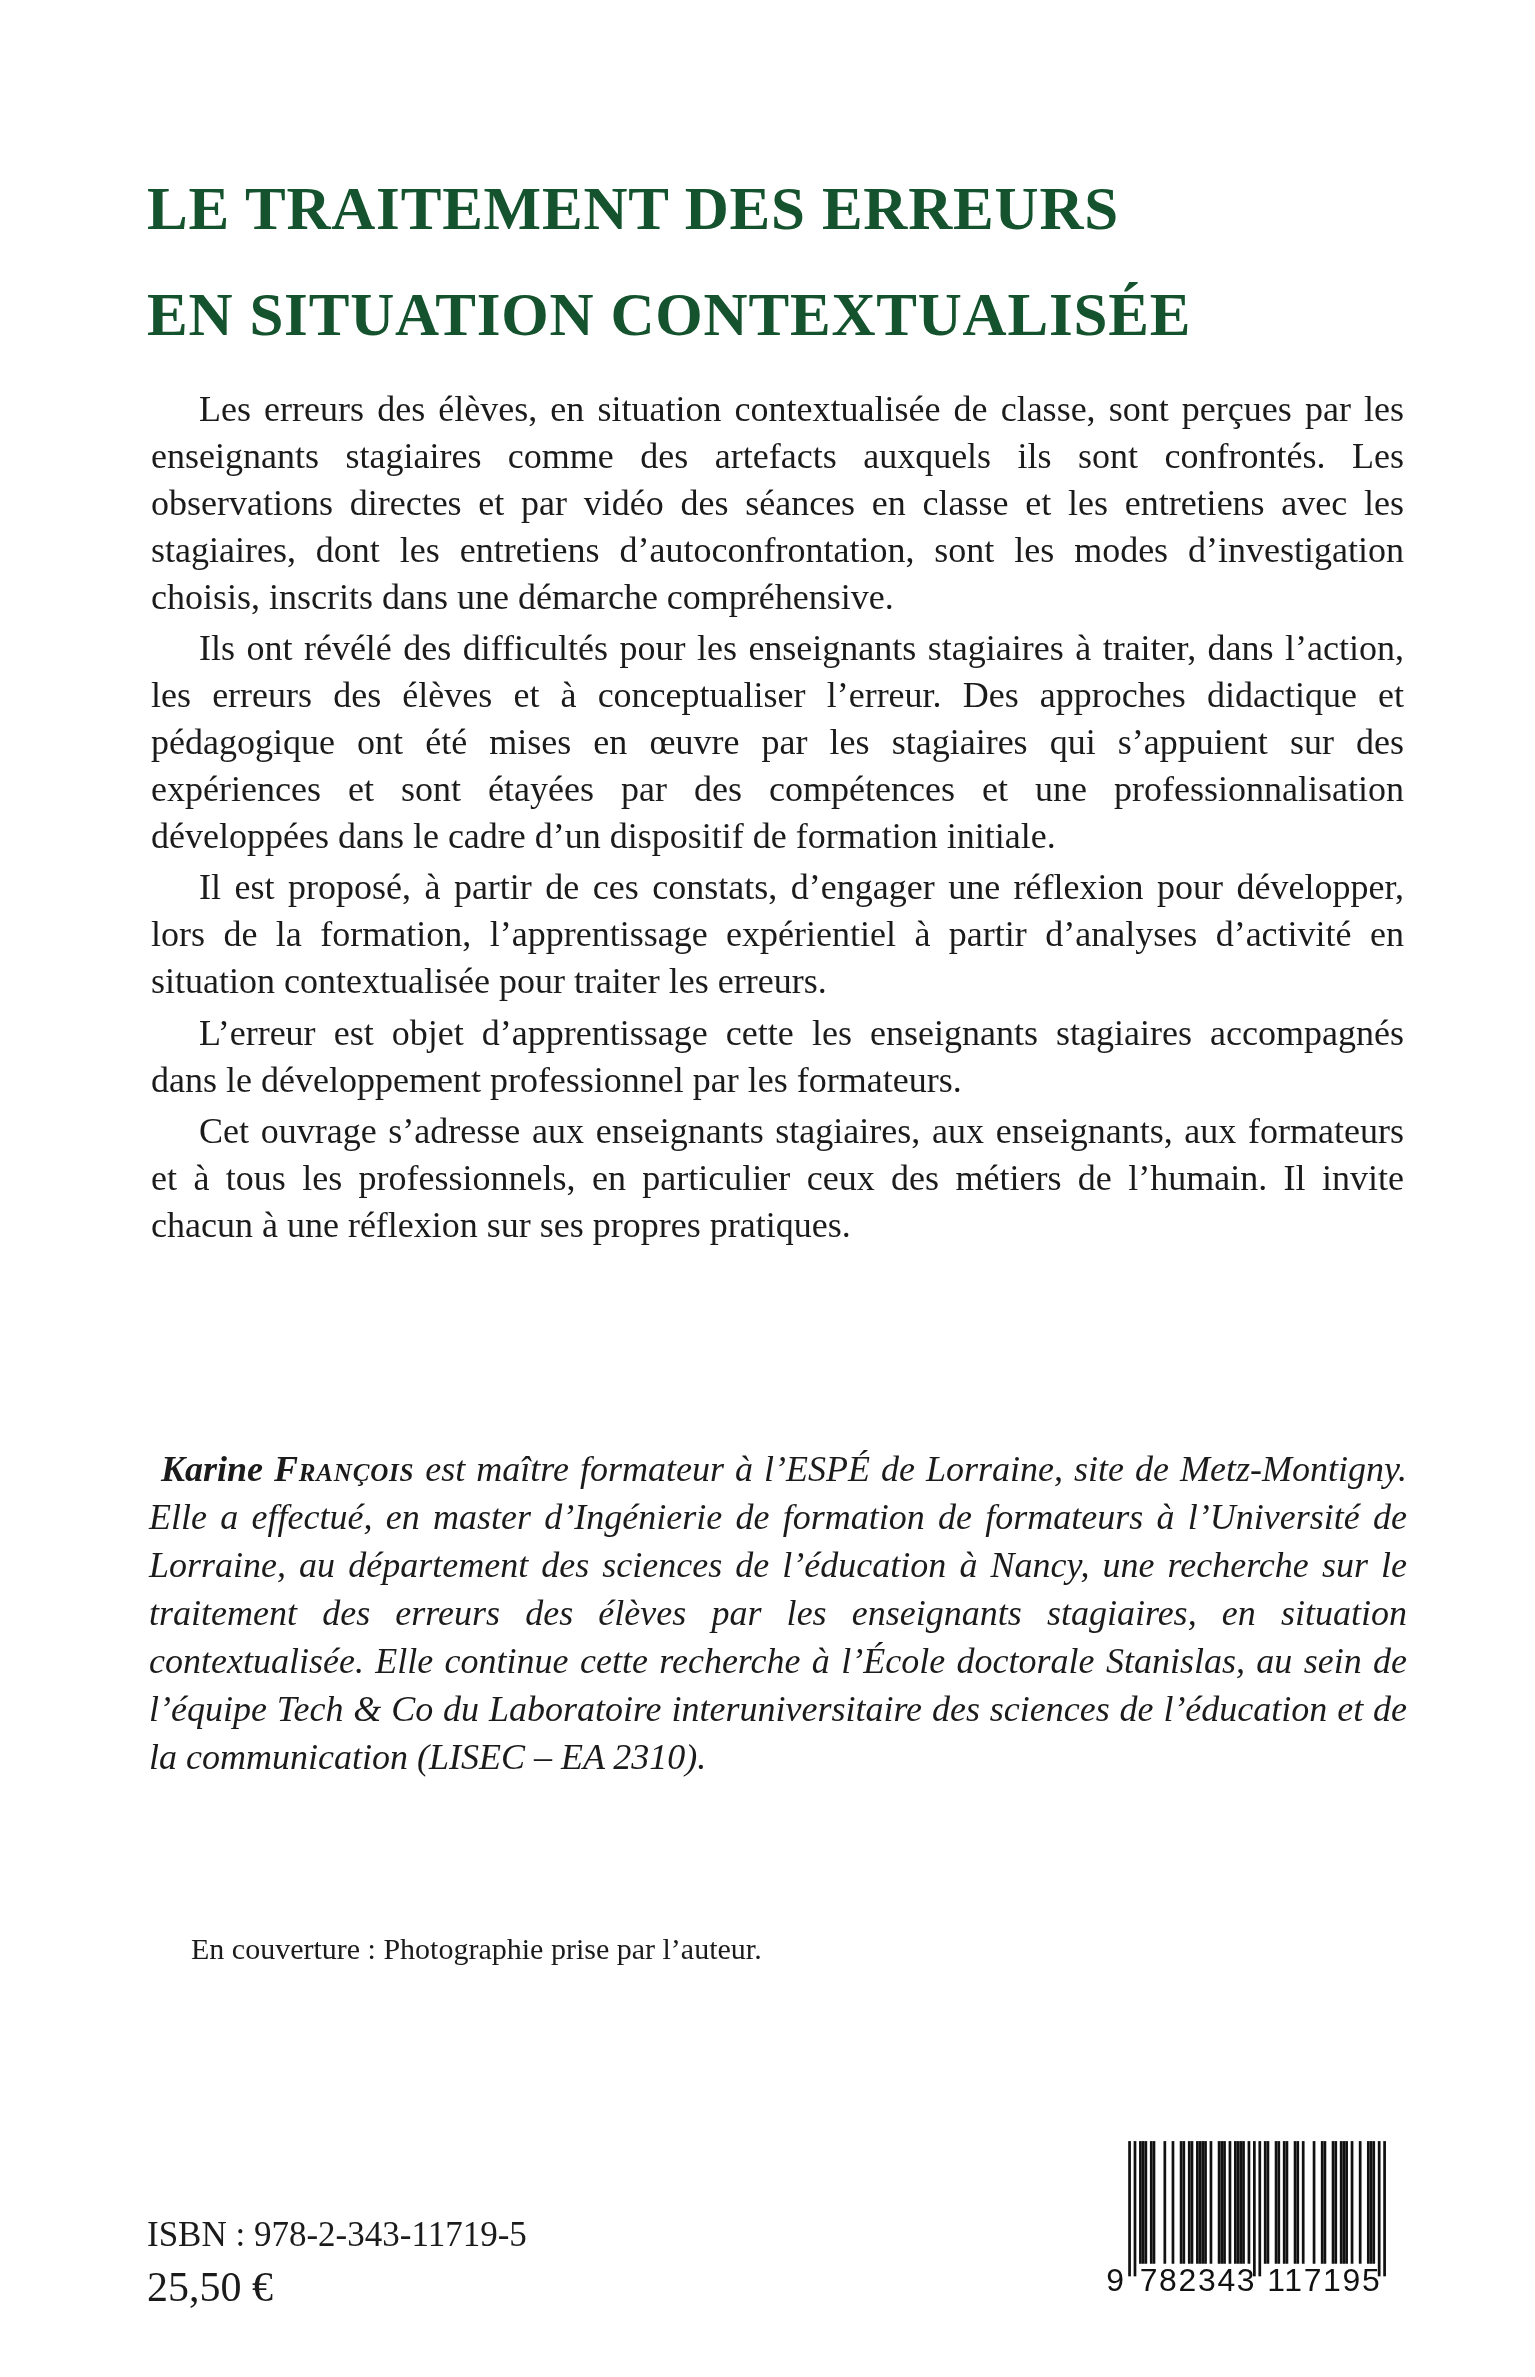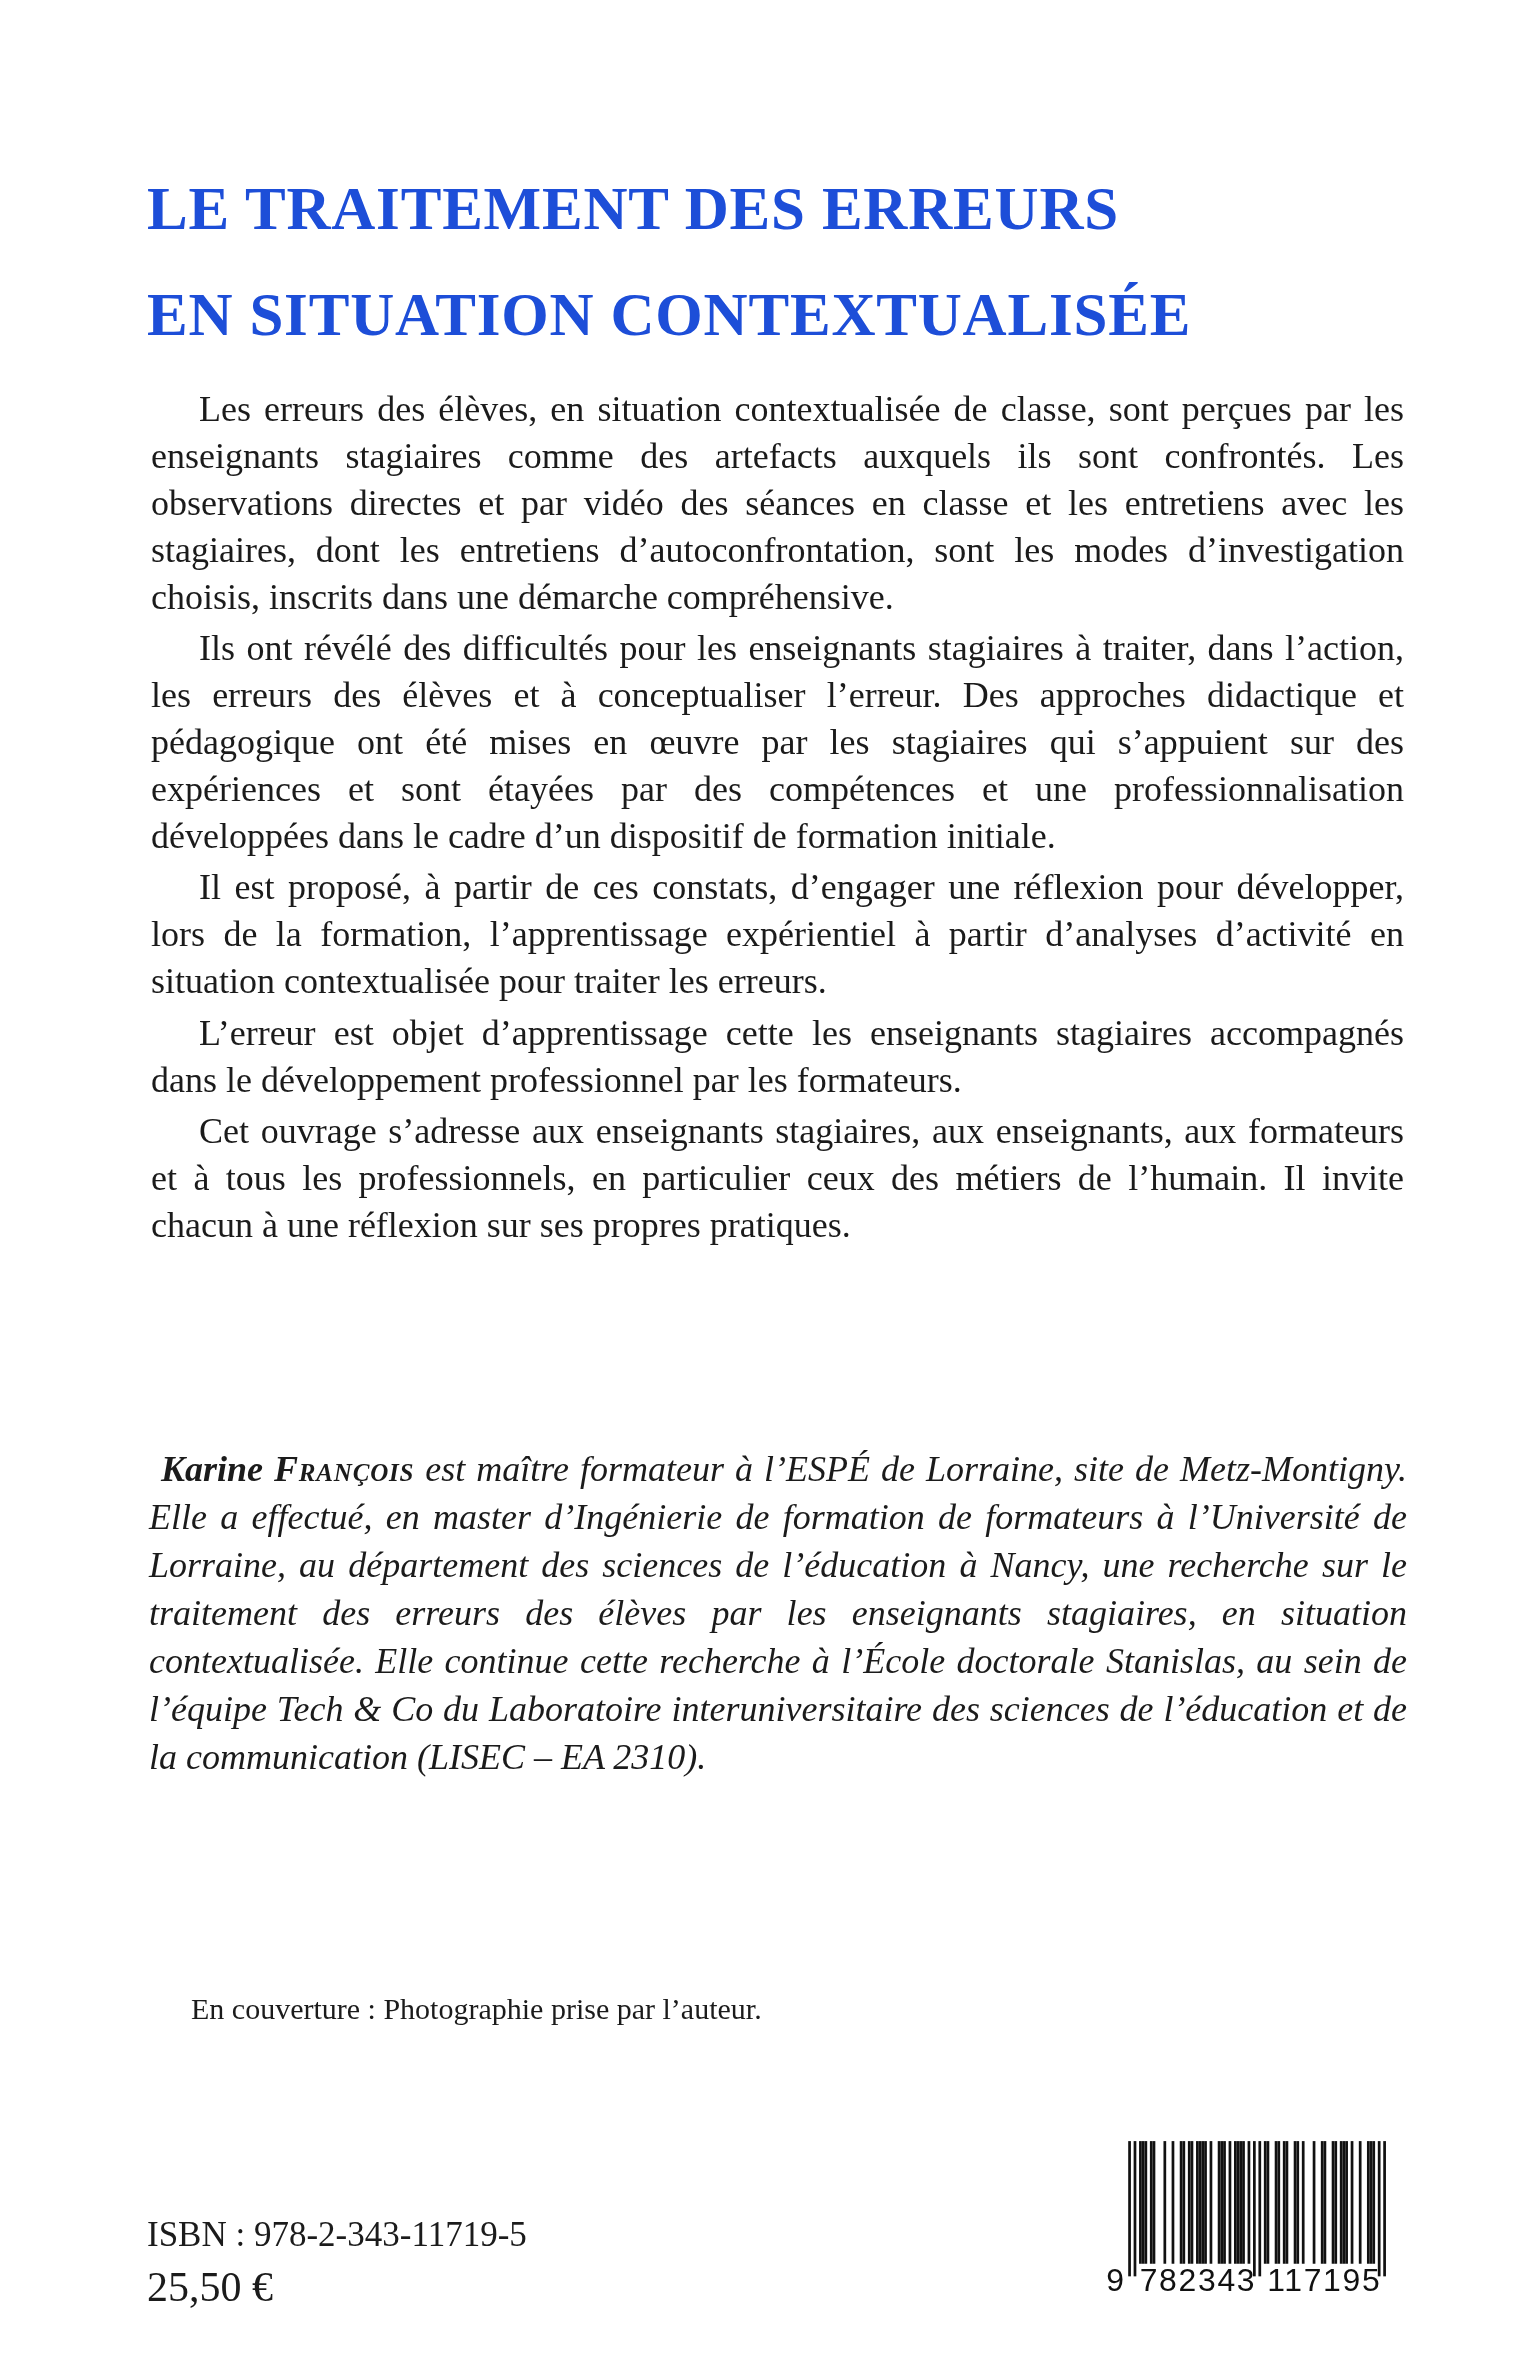--- a/index.html
+++ b/index.html
@@ -27,42 +27,42 @@
   .body-text p{margin:0 0 4.2px 0;text-indent:48px;}
   .bio{
     position:absolute;left:149px;top:1445px;width:1258px;
     font-style:italic;
     font-size:36px;line-height:48px;
     text-align:justify;
   }
   .author-first{font-weight:bold;margin-left:12px;}
   .author-last{font-weight:bold;font-variant:small-caps;letter-spacing:0.8px;}
   .cover-note{
-    position:absolute;left:191px;top:1992px;
+    position:absolute;left:191px;top:1932px;
     font-size:30px;
   }
   .isbn{
     position:absolute;left:147px;top:2215px;
     font-size:35px;
   }
   .price{
     position:absolute;left:147px;top:2263px;
     font-size:42px;
   }
   .barcode{
     position:absolute;left:1103px;top:2141px;
     width:294px;height:164px;
   }
 </style>
 </head>
 <body>
 
 <div class="page">
 
-  <div class="title" style="color: #1d4ed8;">
+  <div class="title" style="color: #14532d;">
     <div>LE TRAITEMENT DES ERREURS</div>
     <div>EN SITUATION CONTEXTUALISÉE</div>
   </div>
 
   <div class="body-text">
     <p>Les erreurs des élèves, en situation contextualisée de classe, sont perçues par les enseignants stagiaires comme des artefacts auxquels ils sont confrontés. Les observations directes et par vidéo des séances en classe et les entretiens avec les stagiaires, dont les entretiens d’autoconfrontation, sont les modes d’investigation choisis, inscrits dans une démarche compréhensive.</p>
     <p>Ils ont révélé des difficultés pour les enseignants stagiaires à traiter, dans l’action, les erreurs des élèves et à conceptualiser l’erreur. Des approches didactique et pédagogique ont été mises en œuvre par les stagiaires qui s’appuient sur des expériences et sont étayées par des compétences et une professionnalisation développées dans le cadre d’un dispositif de formation initiale.</p>
     <p>Il est proposé, à partir de ces constats, d’engager une réflexion pour développer, lors de la formation, l’apprentissage expérientiel à partir d’analyses d’activité en situation contextualisée pour traiter les erreurs.</p>
     <p>L’erreur est objet d’apprentissage cette les enseignants stagiaires accompagnés dans le développement professionnel par les formateurs.</p>
     <p>Cet ouvrage s’adresse aux enseignants stagiaires, aux enseignants, aux formateurs et à tous les professionnels, en particulier ceux des métiers de l’humain. Il invite chacun à une réflexion sur ses propres pratiques.</p>

